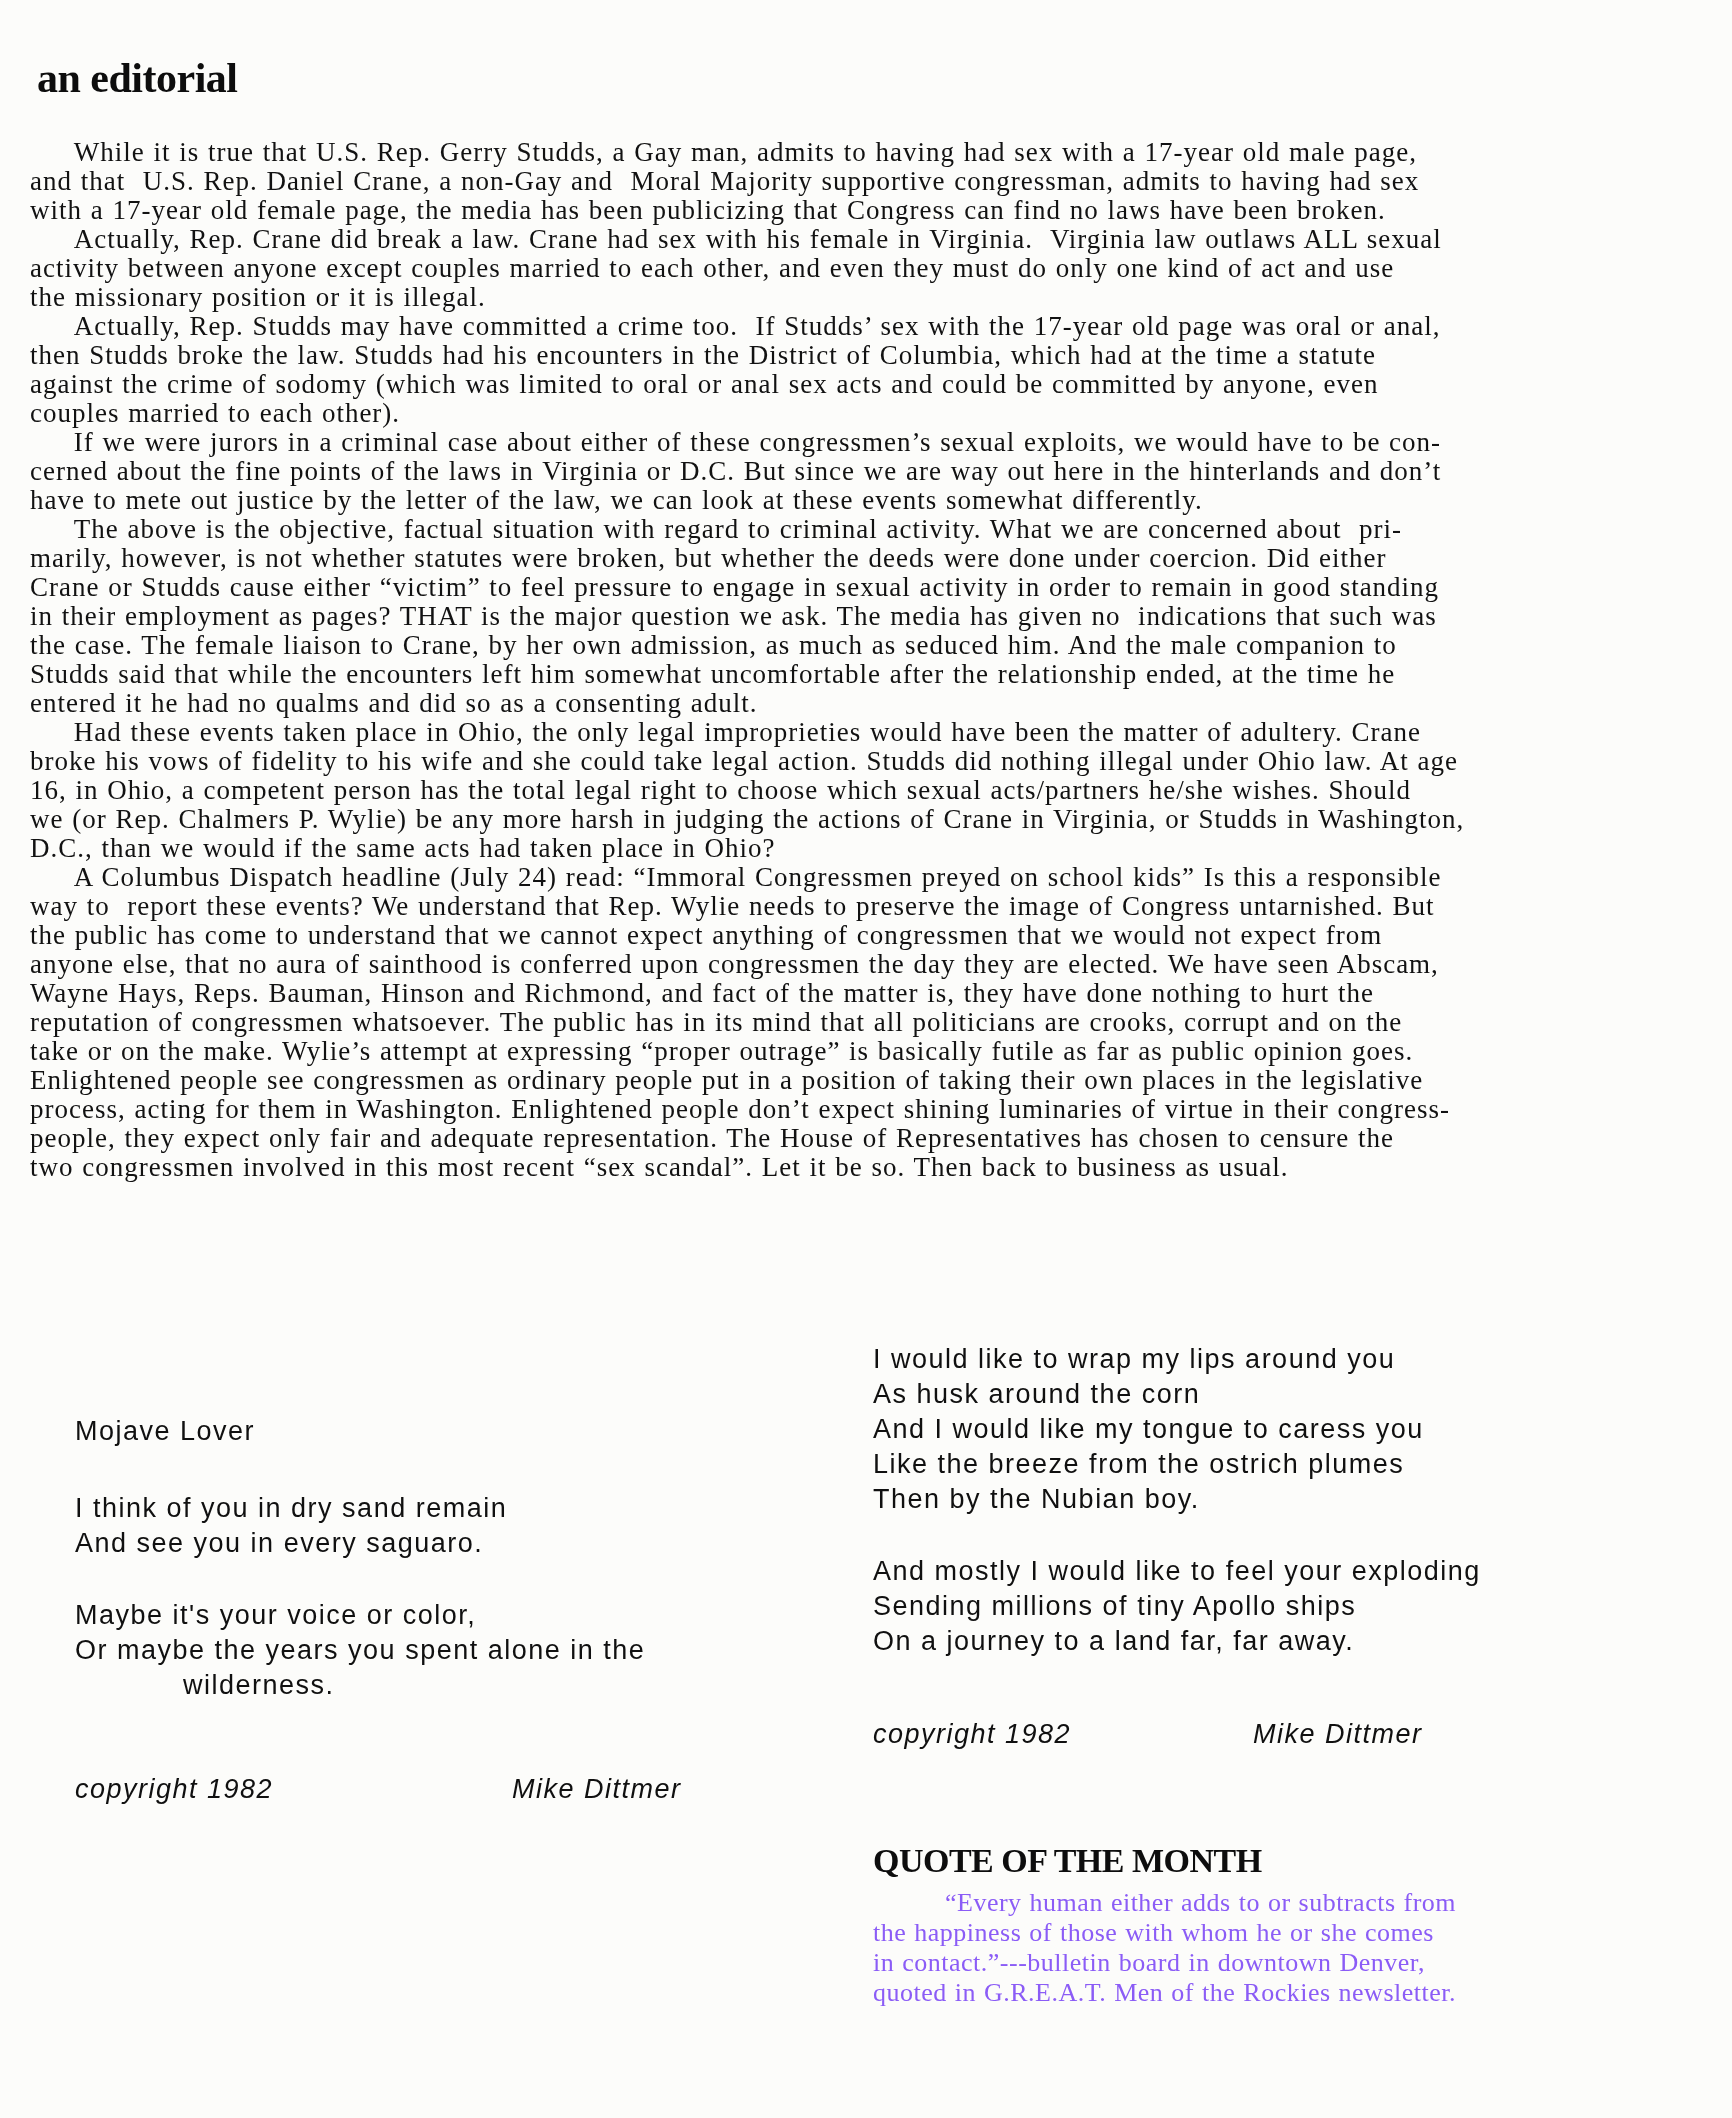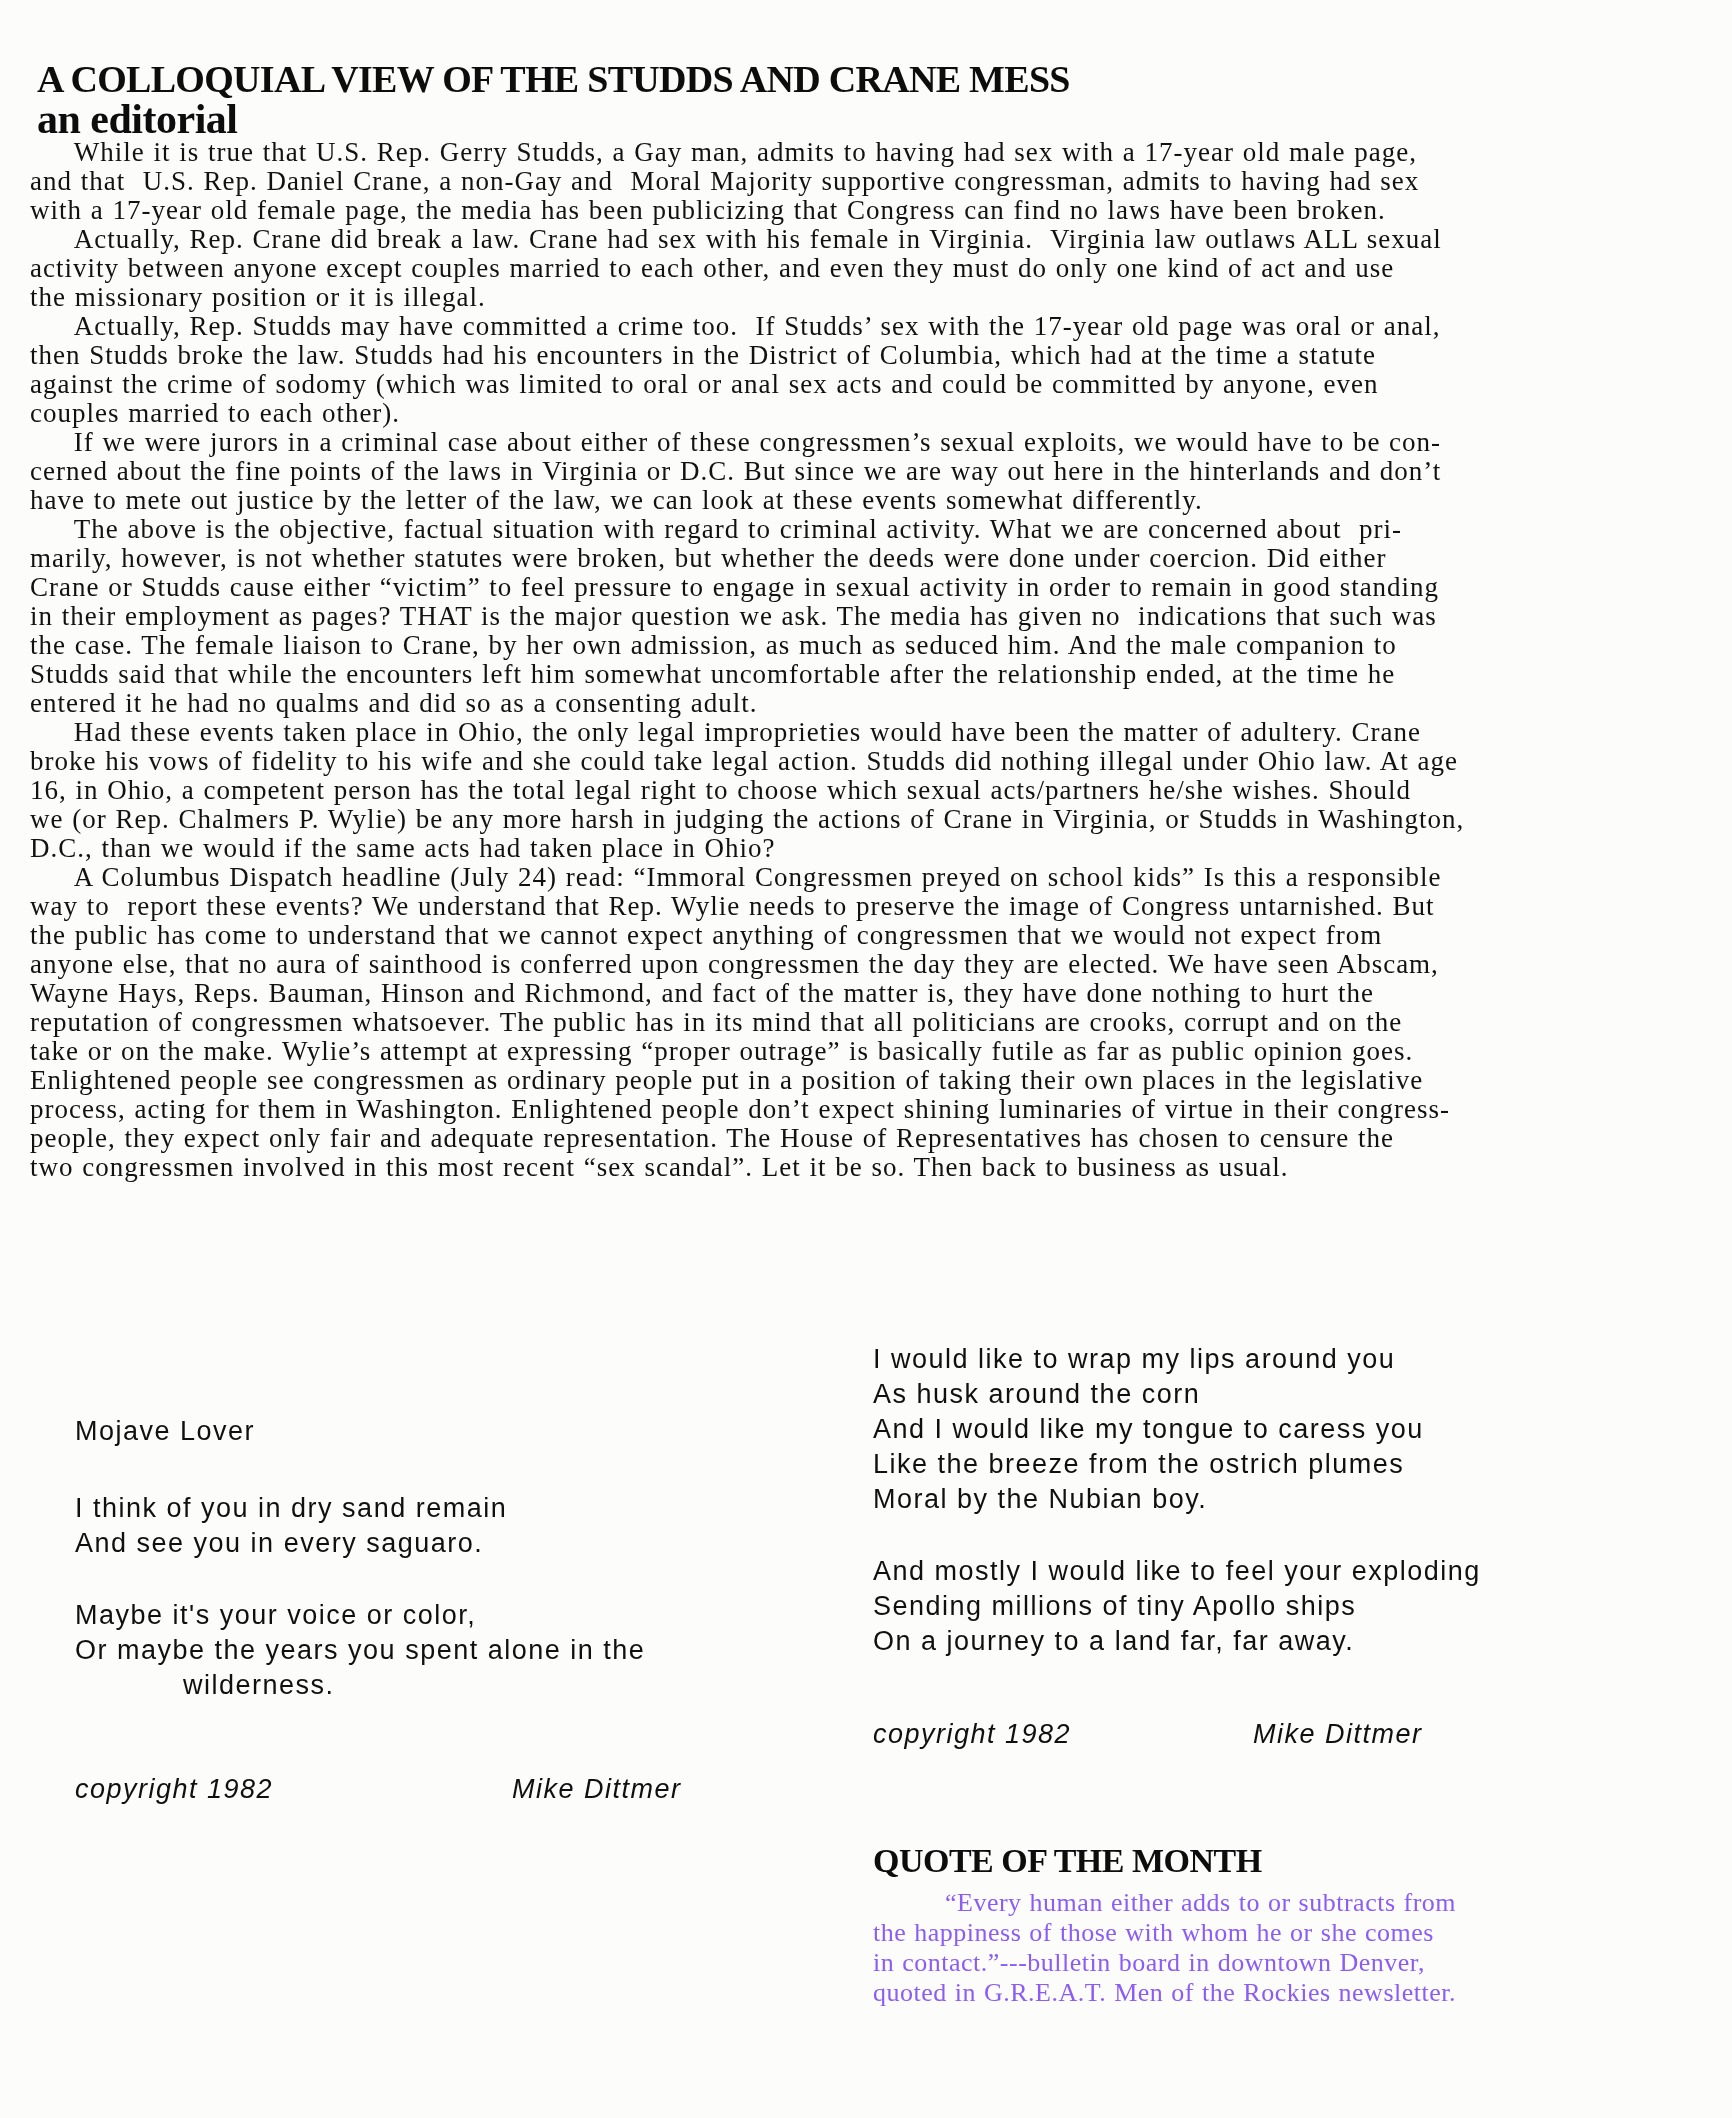--- a/index.html
+++ b/index.html
@@ -83,21 +83,20 @@
     white-space:pre-wrap;
     color:#8b5cf6;
   }
 </style>
 </head>
 <body>
 
 <div class="page">
 
   <header id="header" class="abs">
-    <h1 id="page-title">A COLLOQUIAL VIEW OF THE STUDDS AND CRANE MESS</h1>
     <h2 id="page-subtitle">an editorial</h2>
   </header>
 
   <section id="editorial" class="abs">
     <p>     While it is true that U.S. Rep. Gerry Studds, a Gay man, admits to having had sex with a 17-year old male page,
 and that  U.S. Rep. Daniel Crane, a non-Gay and  Moral Majority supportive congressman, admits to having had sex
 with a 17-year old female page, the media has been publicizing that Congress can find no laws have been broken.</p>
     <p>     Actually, Rep. Crane did break a law. Crane had sex with his female in Virginia.  Virginia law outlaws ALL sexual
 activity between anyone except couples married to each other, and even they must do only one kind of act and use
 the missionary position or it is illegal.</p>
@@ -144,21 +143,21 @@
       <span class="copyright">copyright 1982</span>
       <span class="author">Mike Dittmer</span>
     </div>
   </section>
 
   <section id="poem-right" class="abs poemcol">
     <div class="stanza first">I would like to wrap my lips around you
 As husk around the corn
 And I would like my tongue to caress you
 Like the breeze from the ostrich plumes
-Moral by the Nubian boy.</div>
+Then by the Nubian boy.</div>
     <div class="stanza">And mostly I would like to feel your exploding
 Sending millions of tiny Apollo ships
 On a journey to a land far, far away.</div>
     <div class="credit-row">
       <span class="copyright">copyright 1982</span>
       <span class="author">Mike Dittmer</span>
     </div>
     <h3 id="quote-heading">QUOTE OF THE MONTH</h3>
     <div id="quote-body">         “Every human either adds to or subtracts from
 the happiness of those with whom he or she comes

